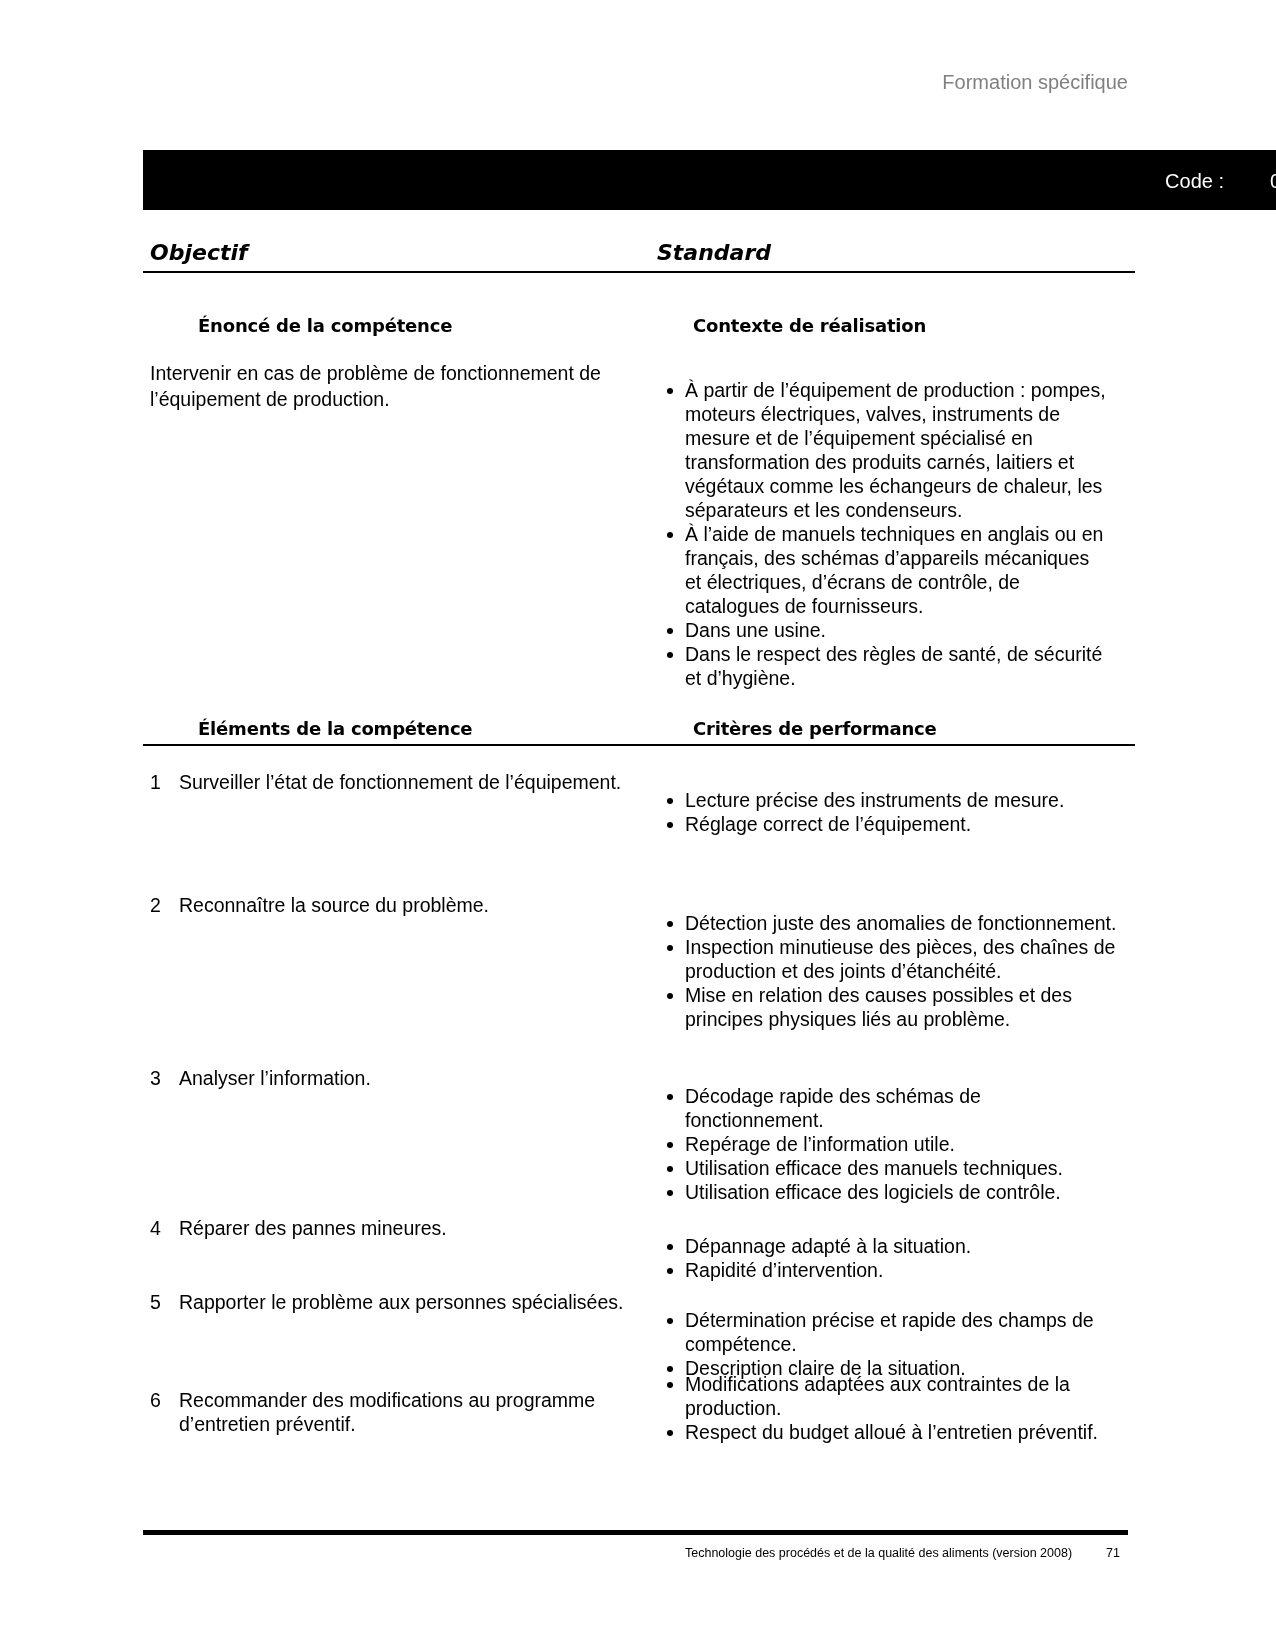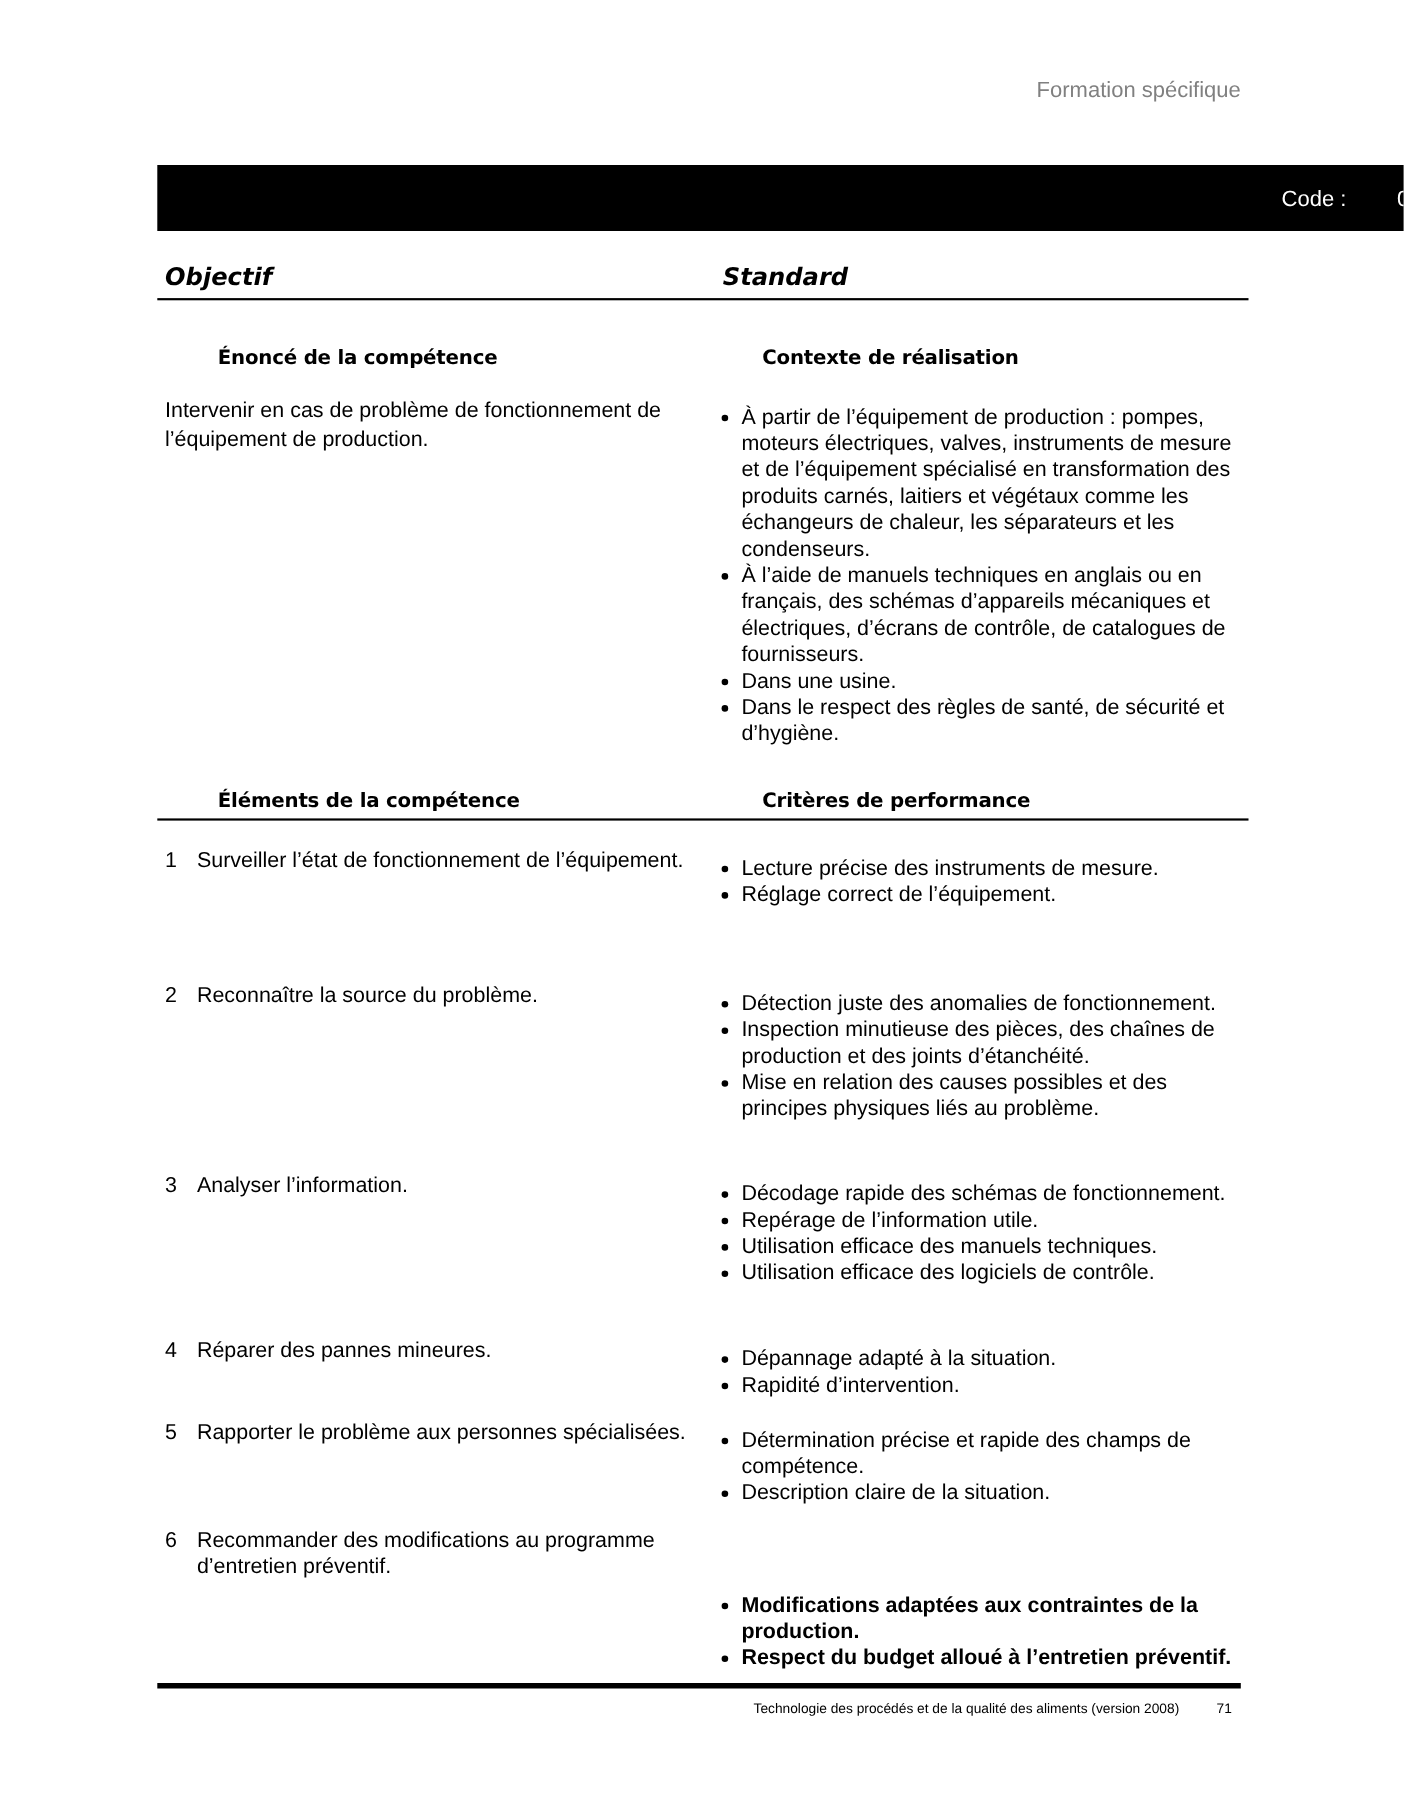--- a/index.html
+++ b/index.html
@@ -24,21 +24,21 @@
       font-size: 22px;
     }
     .rule { position: absolute; left: 143px; width: 992px; height: 2px; background: #000; }
 
     .sub-head {
       position: absolute; font-family: "DejaVu Sans", sans-serif; font-weight: bold;
       font-size: 18px; letter-spacing: -0.2px; margin-left: 48px;
     }
     .body-text { position: absolute; font-size: 19.5px; line-height: 26px; }
 
-    ul.bullets { list-style: none; margin: 5px; padding: 0; }
+    ul.bullets { list-style: none; margin: 16px; padding: 0; }
     ul.bullets li { position: relative; padding-left: 22px; font-size: 19.5px; line-height: 24px; }
     ul.bullets li::before {
       content: ""; position: absolute; left: 4px; top: 10px;
       width: 6px; height: 6px; border-radius: 50%; background: #000;
     }
     .block { position: absolute; }
 
     .element { position: absolute; left: 150px; width: 480px; font-size: 19.5px; line-height: 24px; }
     .element .num { position: absolute; left: 0; top: 0; }
     .element .txt { display: block; padding-left: 29px; }
@@ -135,21 +135,21 @@
   <ul class="bullets">
     <li>Détermination précise et rapide des champs de compétence.</li>
     <li>Description claire de la situation.</li>
   </ul>
 </div>
 
 <div class="element" style="top:1388px; width:490px;">
   <span class="num">6</span>
   <span class="txt">Recommander des modifications au programme d’entretien préventif.</span>
 </div>
-<div class="criteria" style="top:1442px;font-weight:bold;">
+<div class="criteria" style="top:1356px;">
   <ul class="bullets">
     <li>Modifications adaptées aux contraintes de la production.</li>
     <li>Respect du budget alloué à l’entretien préventif.</li>
   </ul>
 </div>
 
 <div class="footer-rule"></div>
 <div class="footer-text" style="left:685px;">Technologie des procédés et de la qualité des aliments (version 2008)</div>
 <div class="footer-text" style="left:1106px;">71</div>
 

